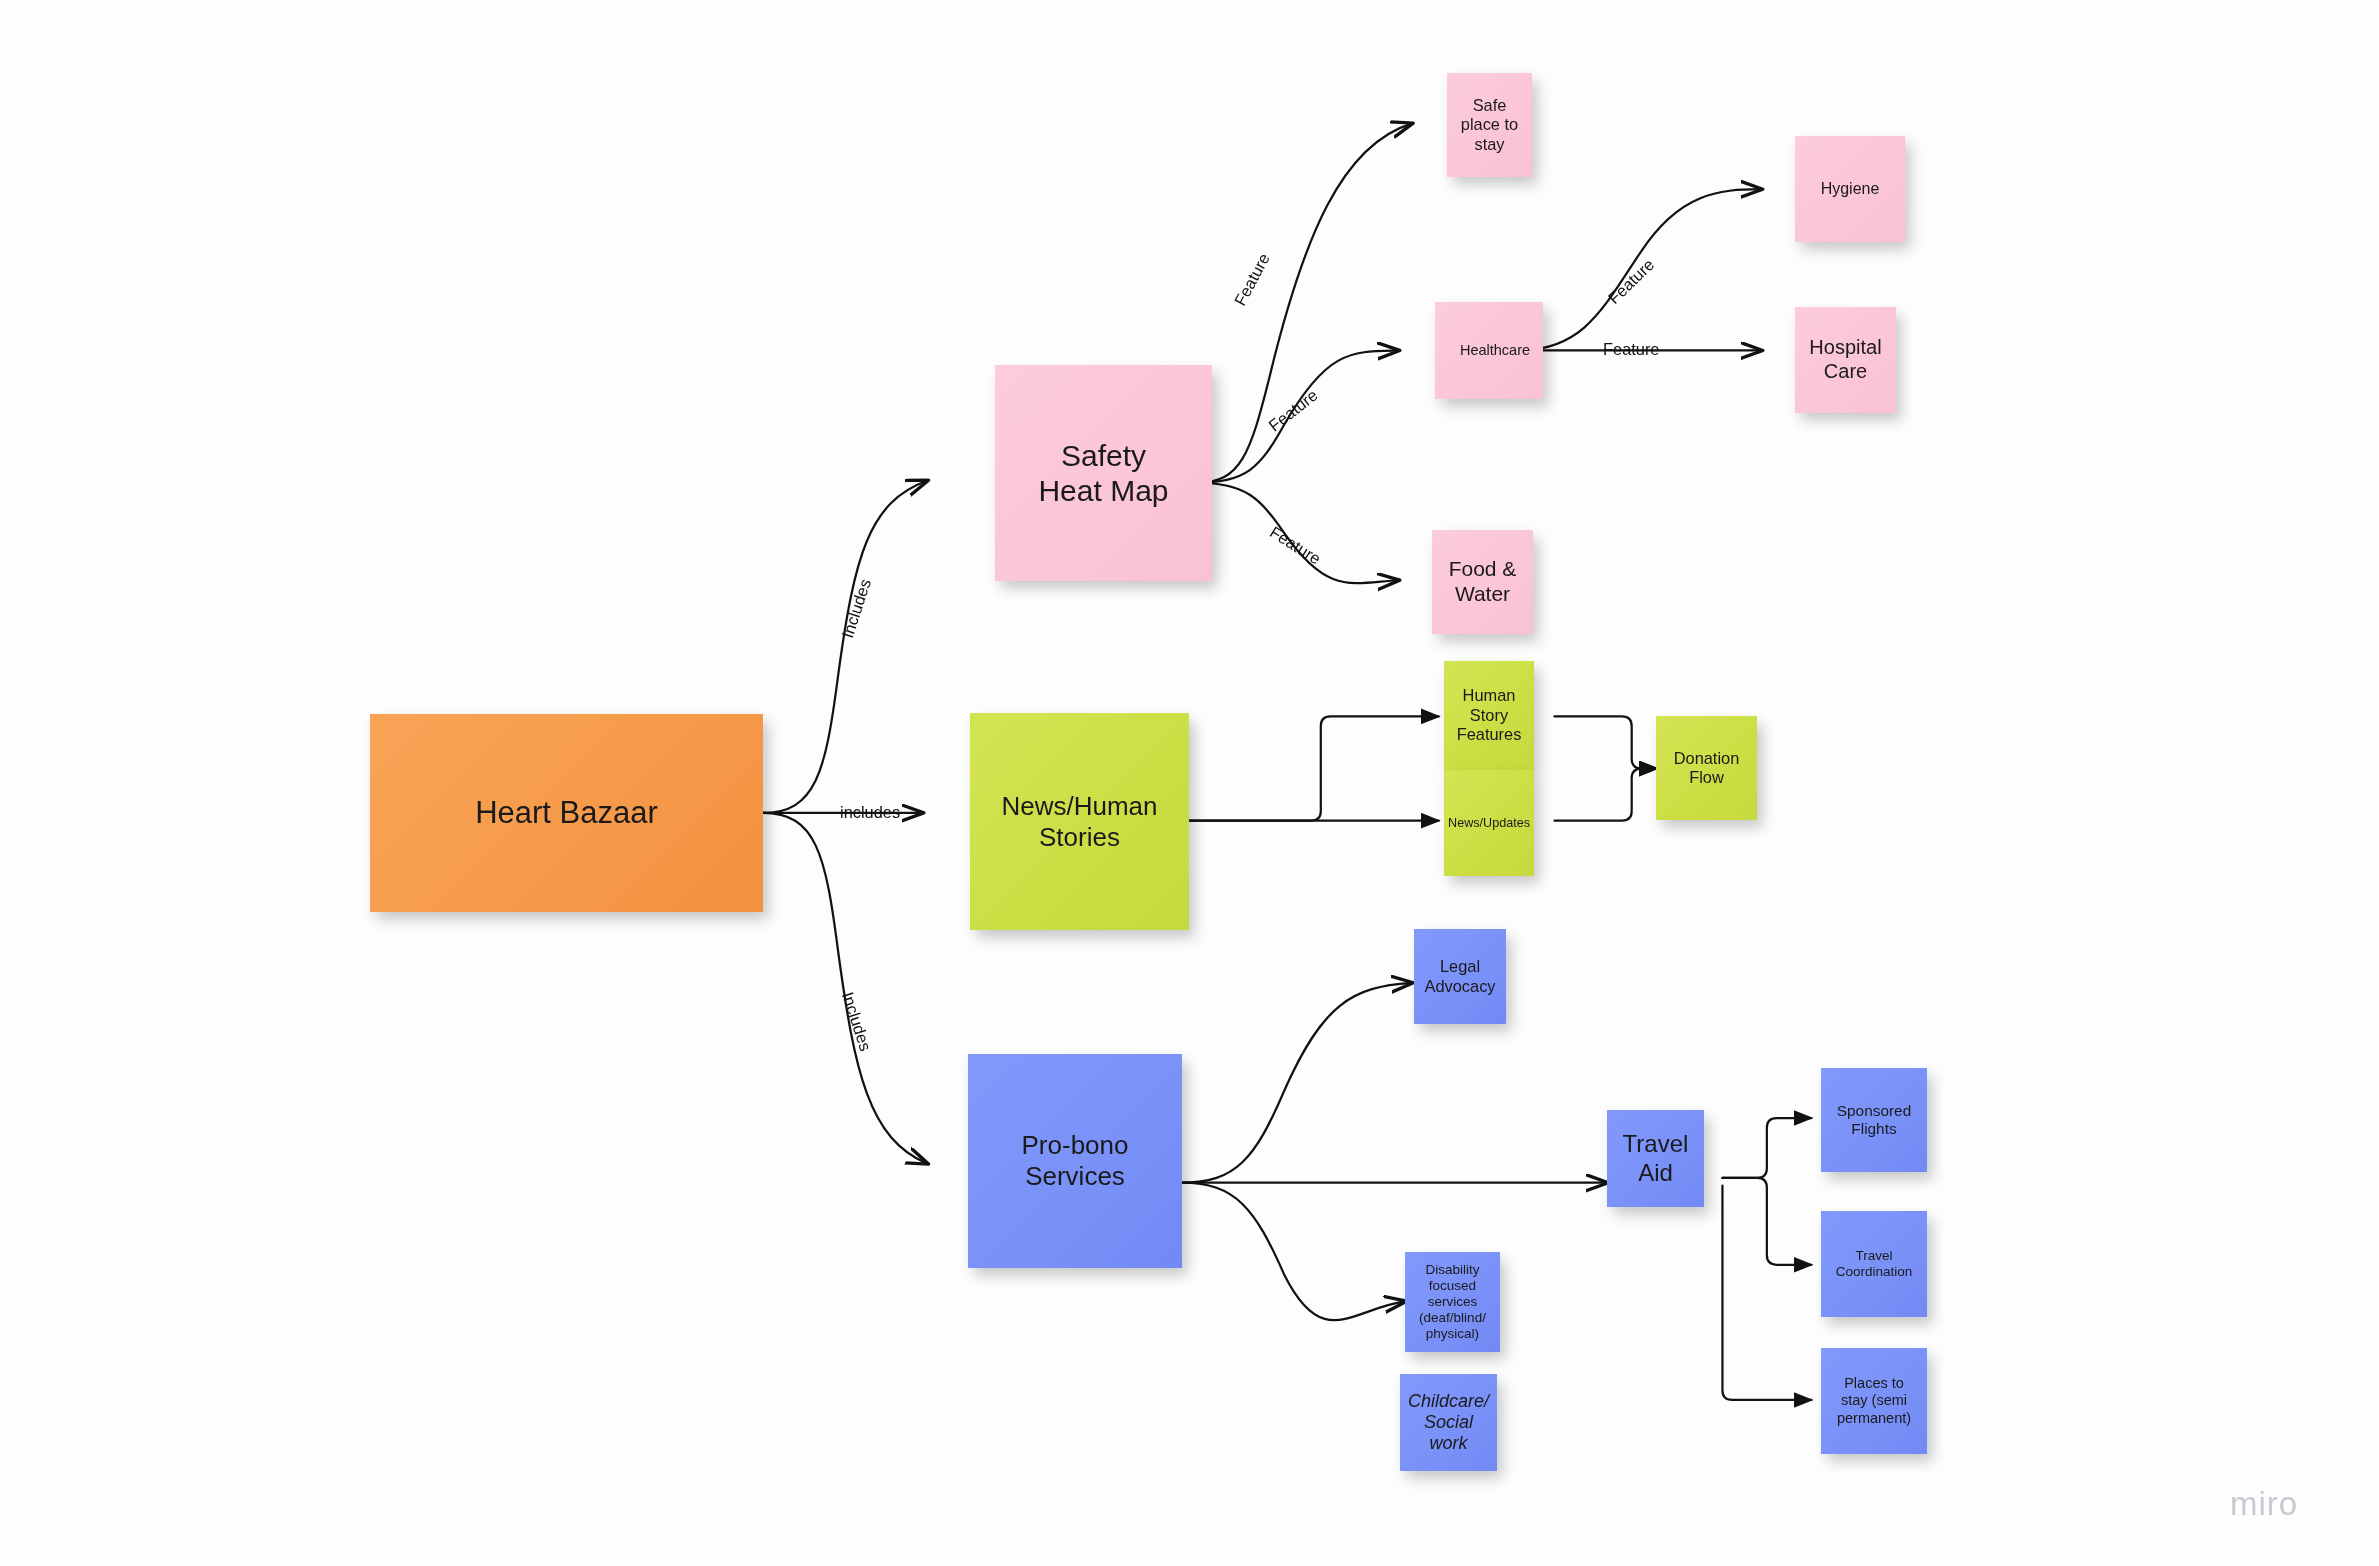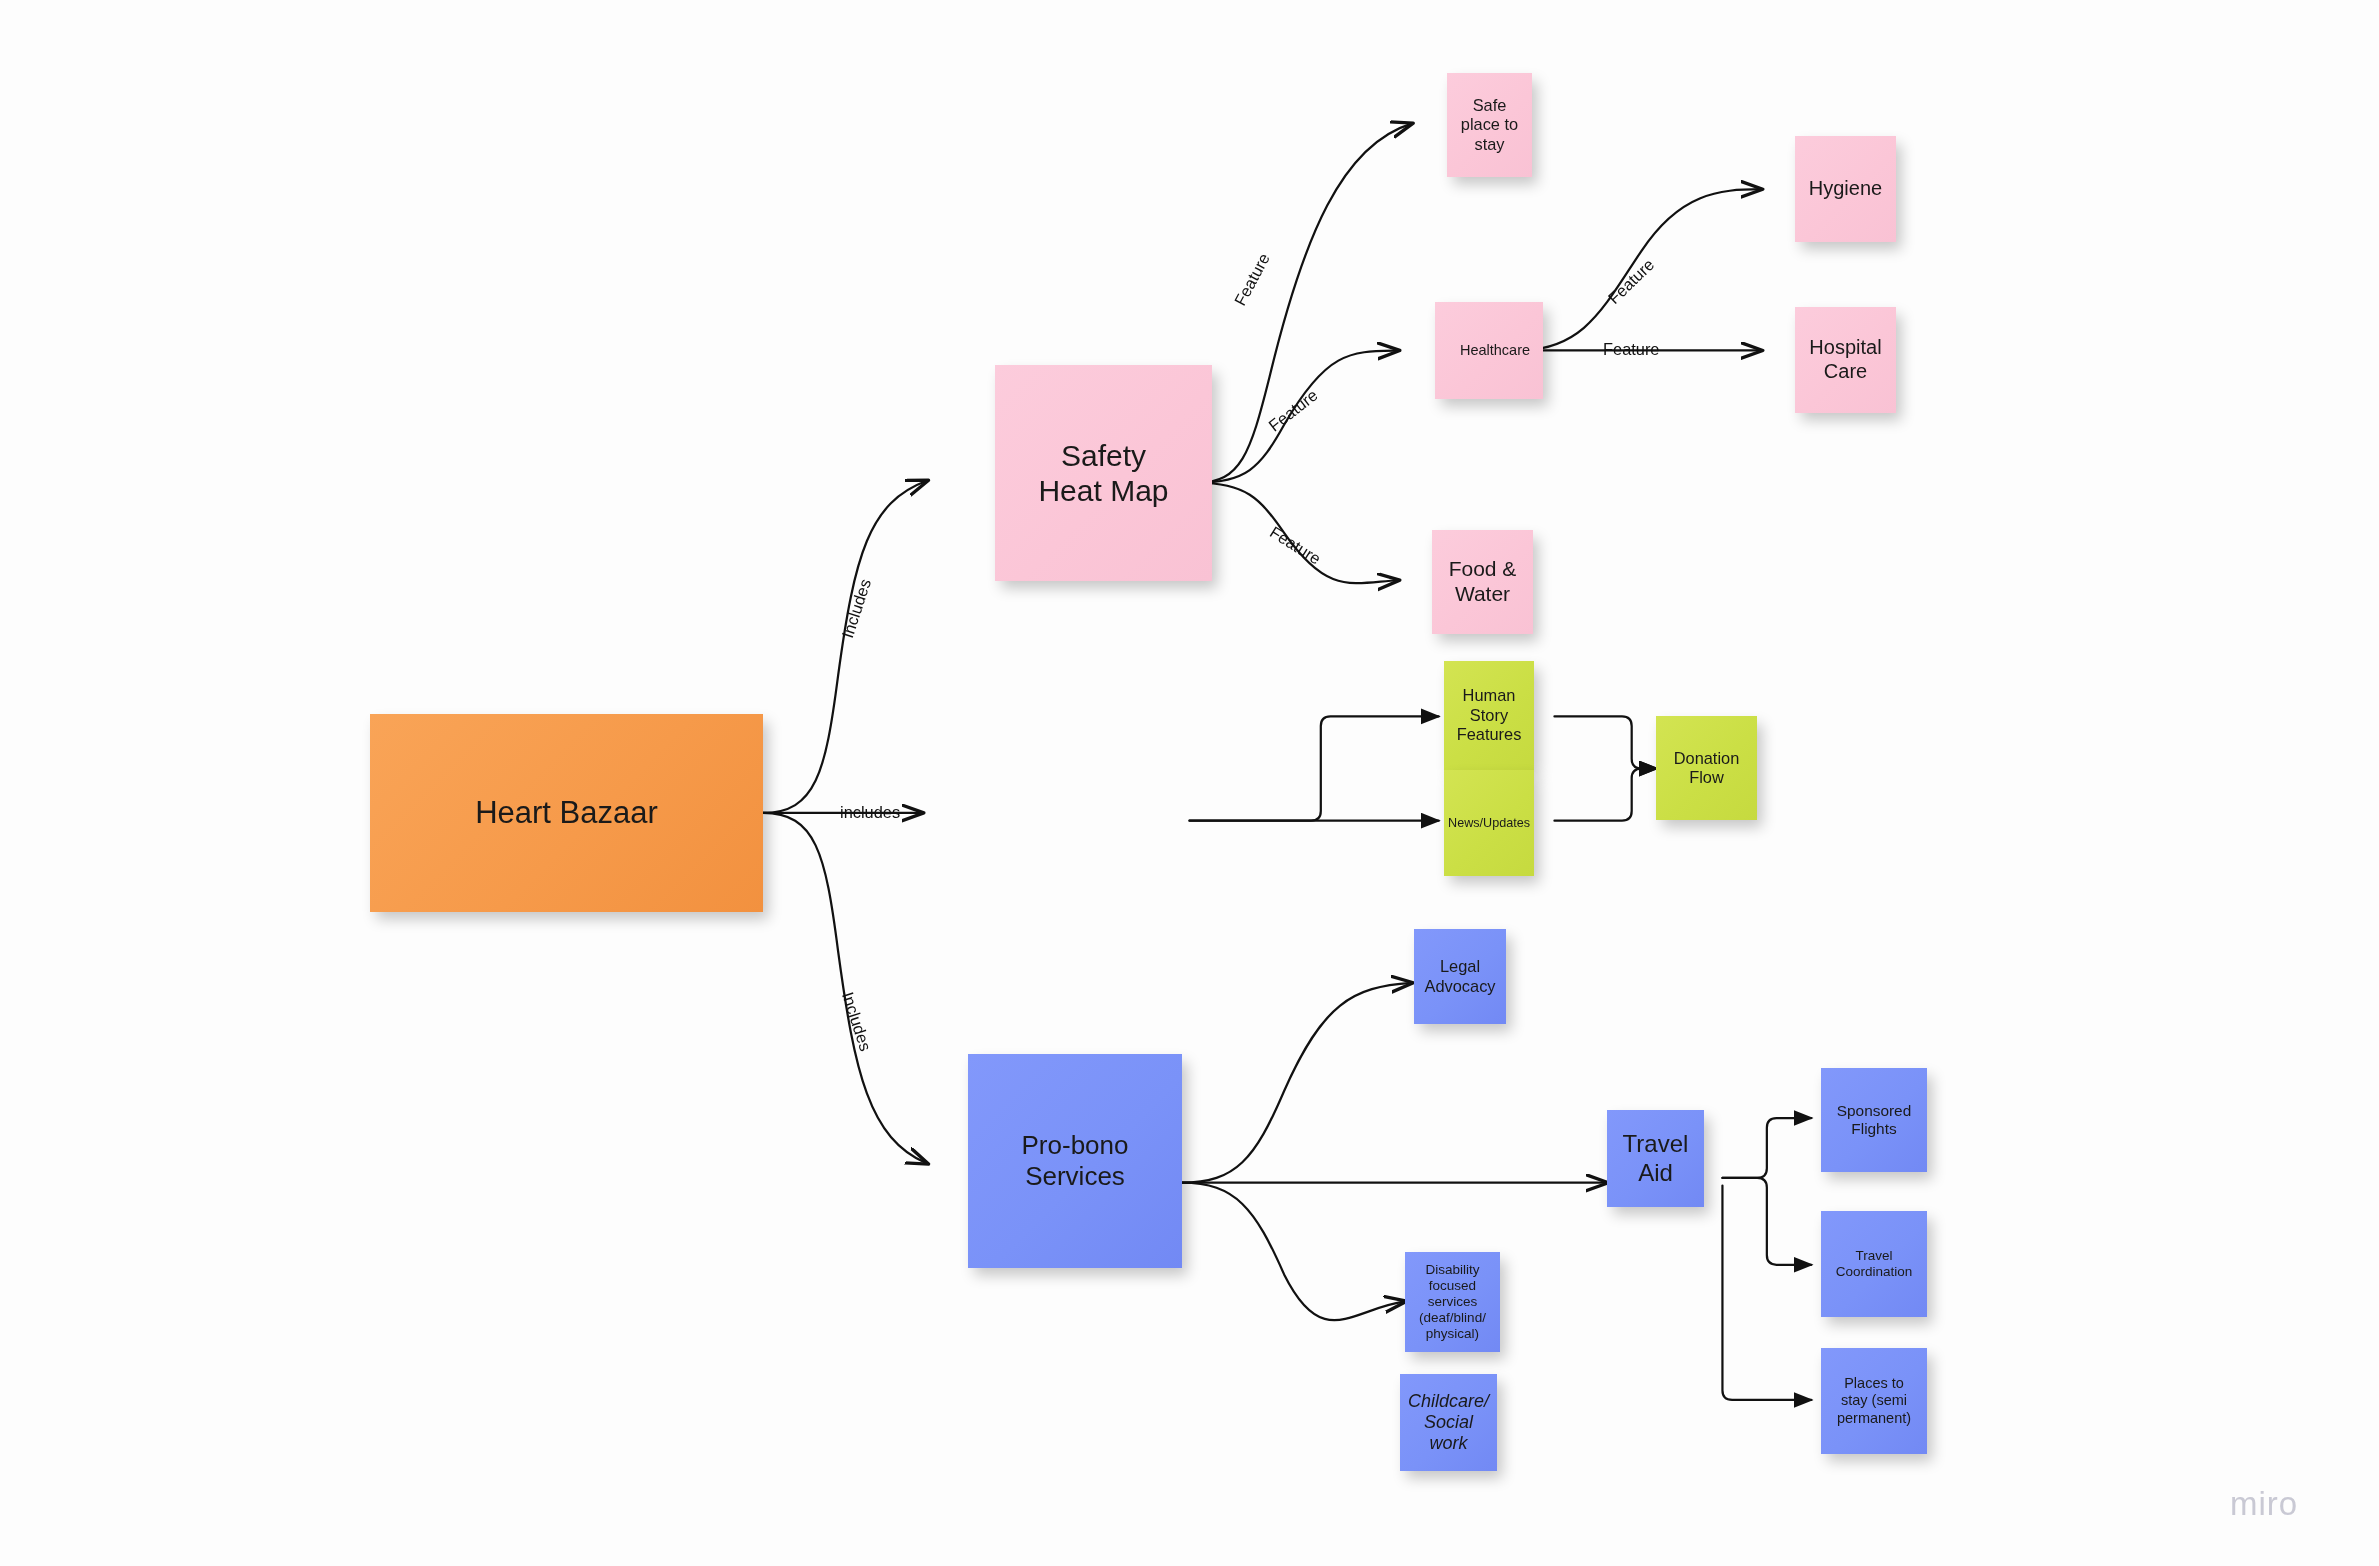--- a/index.html
+++ b/index.html
@@ -94,34 +94,38 @@
   <div class="node pink" style="left:1420px;top:73px;width:85px;height:104px;font-size:16.4px;">
     <span>Safe
 place to
 stay</span>
   </div>
 
   <div class="node pink" style="left:1408px;top:302px;width:108px;height:97px;font-size:14.5px;padding-left:12px;">
     <span>Healthcare</span>
   </div>
 
-  <div class="node pink" style="left:1768px;top:136px;width:101px;height:106px;font-size:20px;">
+  <div class="node pink" style="left:1768px;top:136px;width:110px;height:106px;font-size:16px;">
     <span>Hygiene</span>
   </div>
 
   <div class="node pink" style="left:1768px;top:307px;width:101px;height:106px;font-size:20px;">
     <span>Hospital
 Care</span>
   </div>
 
   <div class="node pink" style="left:1405px;top:530px;width:101px;height:104px;font-size:21px;">
     <span>Food &amp;
 Water</span>
   </div>
 
+  <div class="node green" style="left:970px;top:713px;width:219px;height:217px;font-size:26px;">
+    <span>News/Human
+Stories</span>
+  </div>
 
   <div class="node green" style="left:1444px;top:661px;width:90px;height:109px;font-size:16.4px;">
     <span>Human
 Story
 Features</span>
   </div>
 
   <div class="node green" style="left:1444px;top:770px;width:90px;height:106px;font-size:12.6px;">
     <span>News/Updates</span>
   </div>

